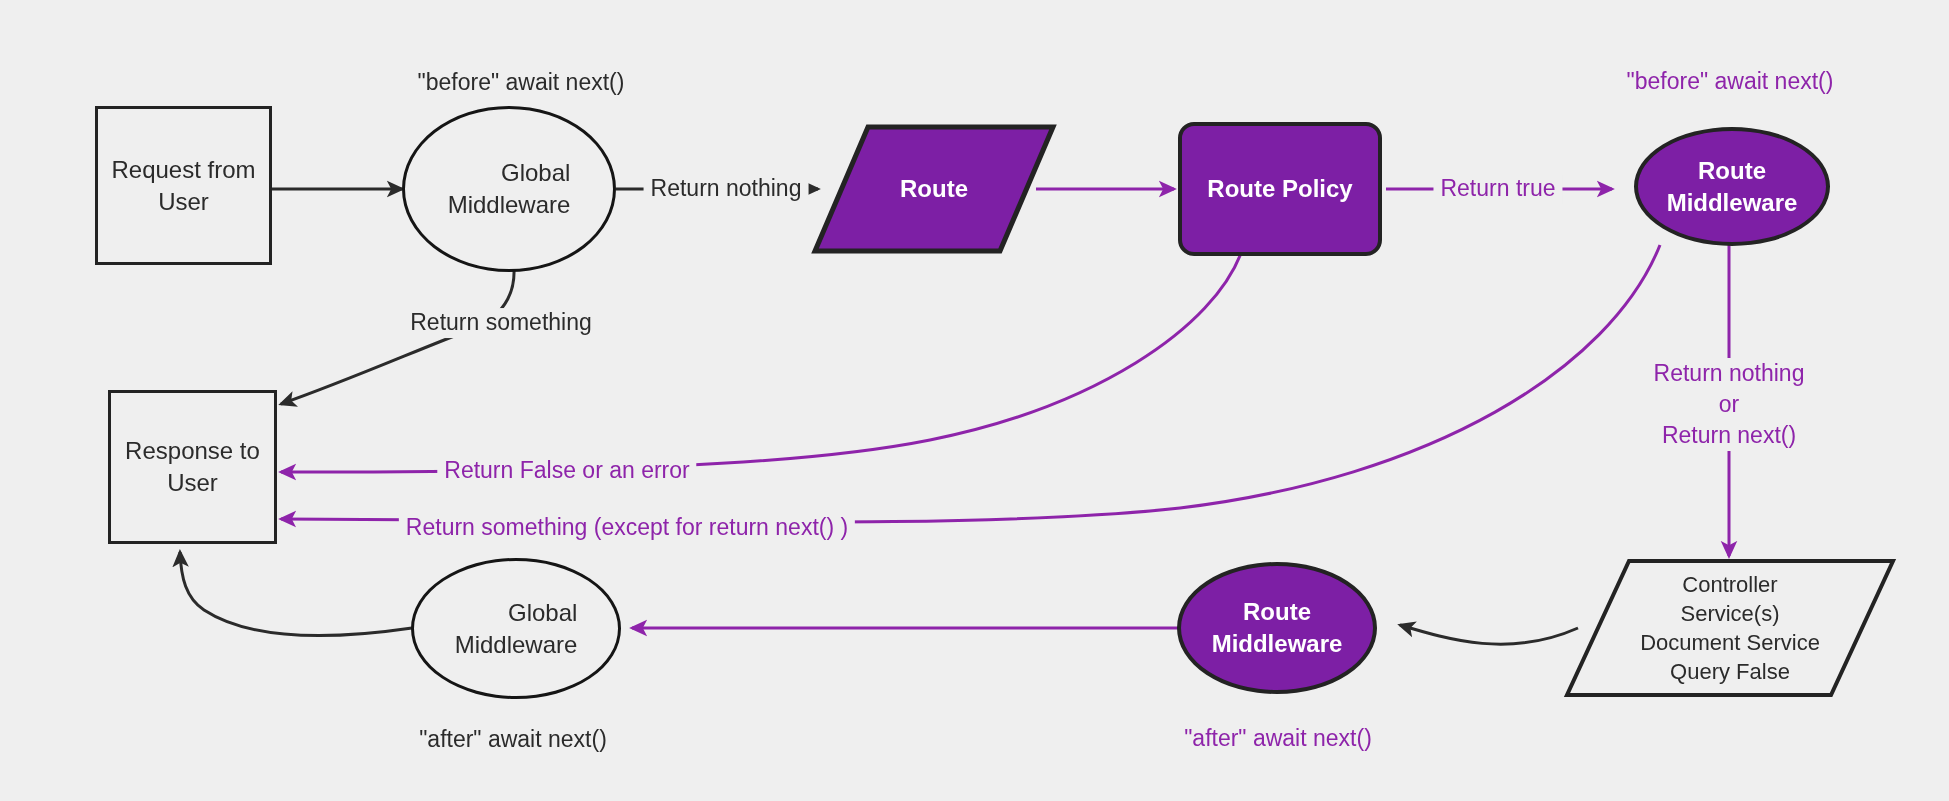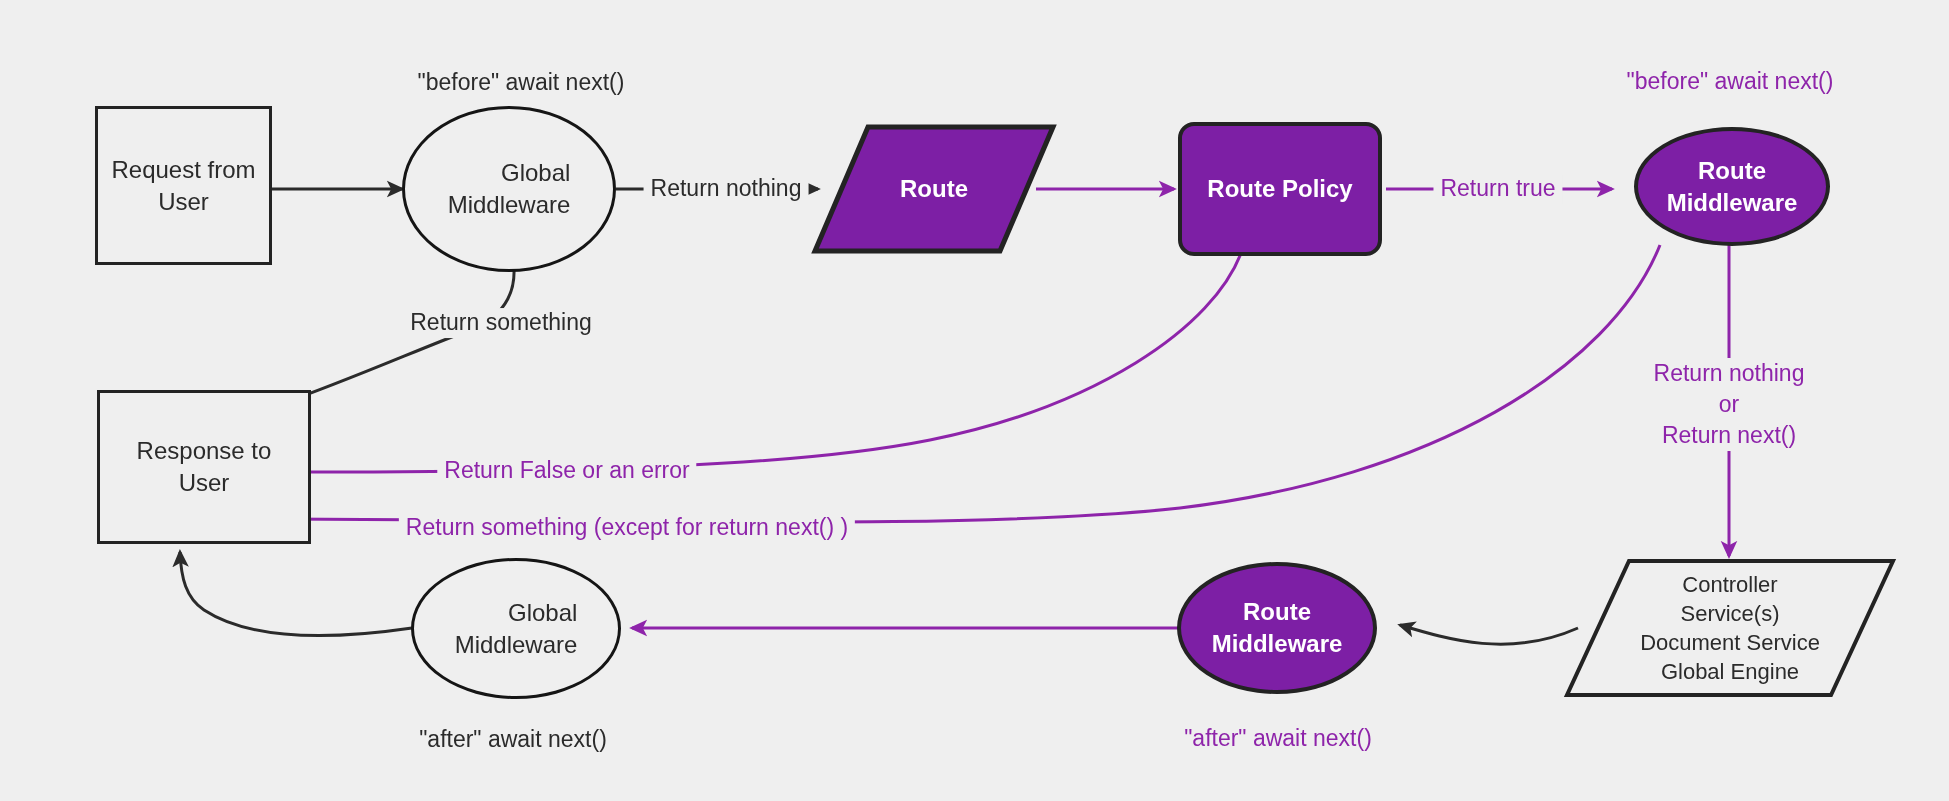--- a/index.html
+++ b/index.html
@@ -183,21 +183,21 @@
 
   <div class="node roundrect-purple" style="left:1178px; top:122px; width:204px; height:134px;">
     <span class="label">Route Policy</span>
   </div>
 
   <div class="node ellipse-purple" style="left:1634px; top:127px; width:196px; height:119px;">
     <span class="label">Route
 Middleware</span>
   </div>
 
-  <div class="node rect" style="left:97px; top:390px; width:214px; height:154px;">
+  <div class="node rect" style="left:108px; top:390px; width:169px; height:154px;">
     <span class="label">Response to
 User</span>
   </div>
 
   <div class="node ellipse-plain" style="left:411px; top:558px; width:210px; height:141px;">
     <span class="label">Global
 Middleware</span>
   </div>
 
   <div class="node ellipse-purple" style="left:1177px; top:562px; width:200px; height:132px;">
@@ -205,21 +205,21 @@
 Middleware</span>
   </div>
 
   <div class="para-wrap para-plain" style="left:1564px; top:558px; width:332px; height:140px;">
     <svg width="332" height="140" viewBox="0 0 332 140" xmlns="http://www.w3.org/2000/svg">
       <polygon points="65,3 329,3 267,137 3,137" fill="#efefef" stroke="#232323" stroke-width="4"></polygon>
     </svg>
     <div class="para-label">Controller
 Service(s)
 Document Service
-Global Engine</div>
+Query False</div>
   </div>
 
   <div class="edge-label dark" style="left:726px; top:189px;">Return nothing</div>
 
   <div class="edge-label dark" style="left:501px; top:323px;">Return something</div>
 
   <div class="edge-label purple" style="left:1498px; top:189px;">Return true</div>
 
   <div class="edge-label purple" style="left:527px; top:471px;margin-left:40px;">Return False or an error</div>
 

